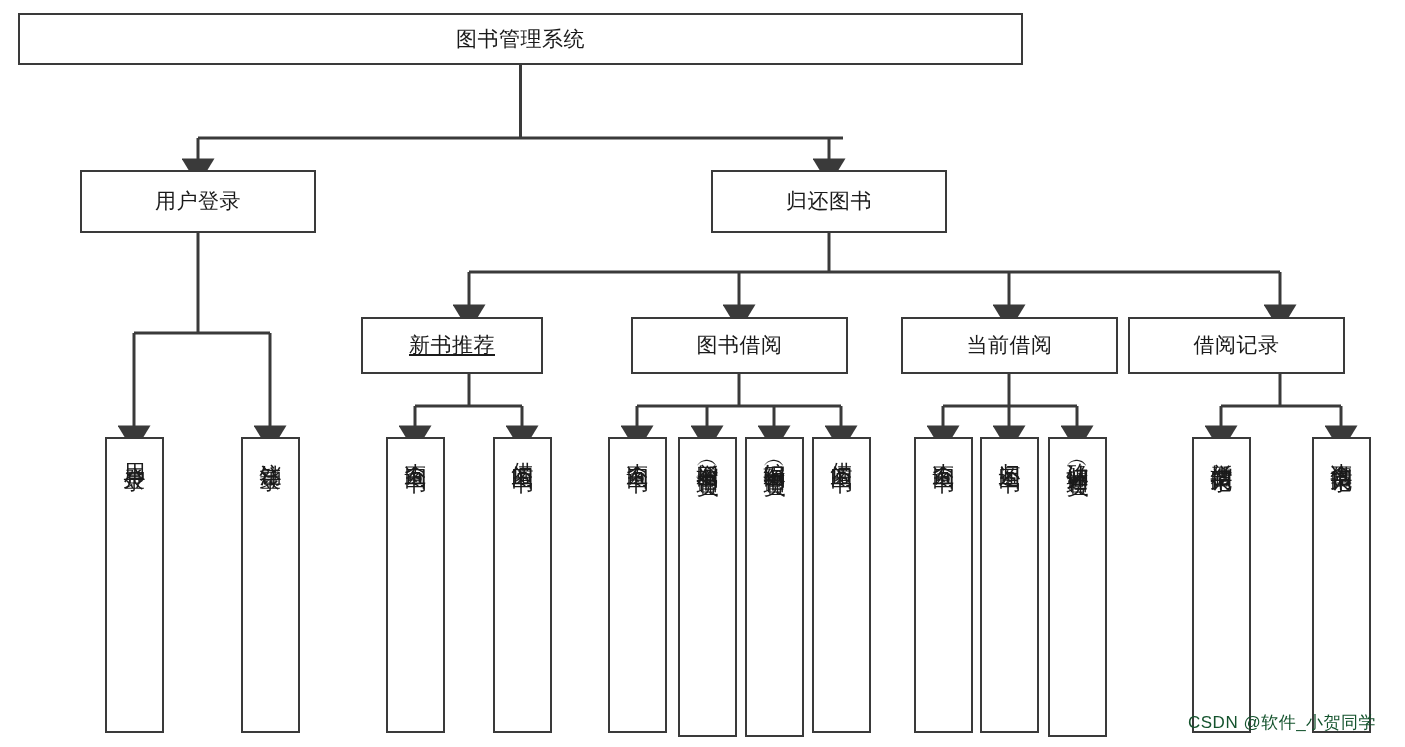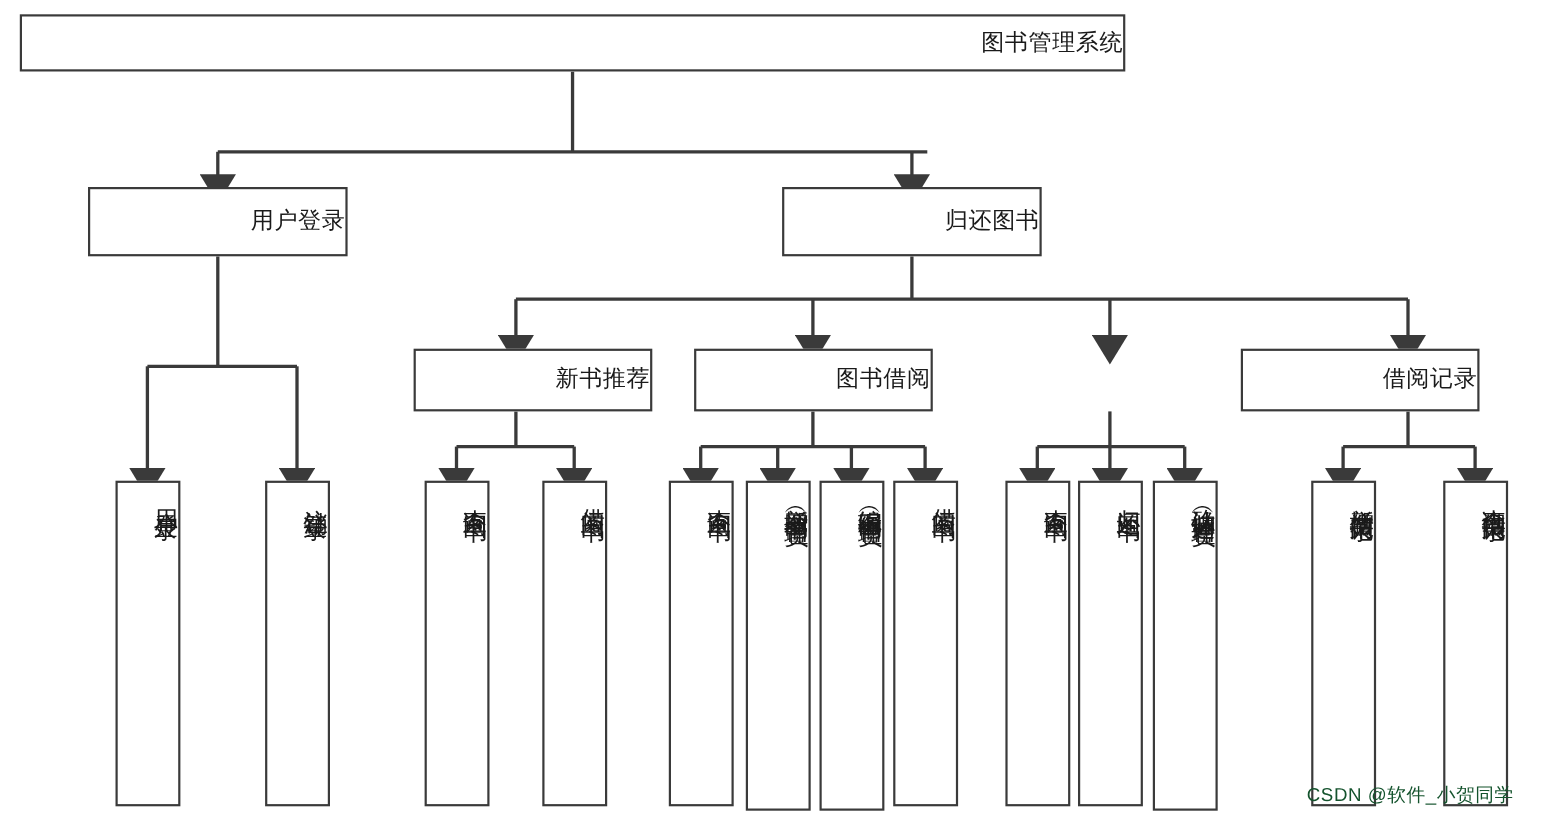--- a/index.html
+++ b/index.html
@@ -21,21 +21,21 @@
     height:747px;
     pointer-events:none;
   }
   .node{
     position:absolute;
     box-sizing:border-box;
     background:#ffffff;
     border:2.5px solid #3a3a3a;
     display:flex;
     align-items:center;
-    justify-content:flex-end;
+    justify-content:center;
     color:#1a1a1a;
     z-index:2;
   }
   .node .lbl{
     display:block;
     line-height:1.18;
     letter-spacing:0.5px;
     white-space:nowrap;
   }
   
@@ -130,26 +130,29 @@
     <span class="lbl">图书管理系统</span>
   </div>
 
   <div class="node horiz" style="left:80px;top:170px;width:236px;height:63px;">
     <span class="lbl">用户登录</span>
   </div>
   <div class="node horiz" style="left:711px;top:170px;width:236px;height:63px;">
     <span class="lbl">归还图书</span>
   </div>
 
-  <div class="node horiz" style="left:376px;top:317px;width:217px;height:57px;">
+  <div class="node horiz" style="left:361px;top:317px;width:182px;height:57px;text-decoration:underline;">
     <span class="lbl">新书推荐</span>
   </div>
   <div class="node horiz" style="left:631px;top:317px;width:217px;height:57px;">
     <span class="lbl">图书借阅</span>
   </div>
+  <div class="node horiz" style="left:901px;top:317px;width:217px;height:57px;">
+    <span class="lbl">当前借阅</span>
+  </div>
   <div class="node horiz" style="left:1128px;top:317px;width:217px;height:57px;">
     <span class="lbl">借阅记录</span>
   </div>
 
   <div class="node vert" style="left:105px;top:437px;width:59px;height:296px;">
     <span class="lbl">用户登录</span>
   </div>
   <div class="node vert" style="left:241px;top:437px;width:59px;height:296px;">
     <span class="lbl">注销登录</span>
   </div>

